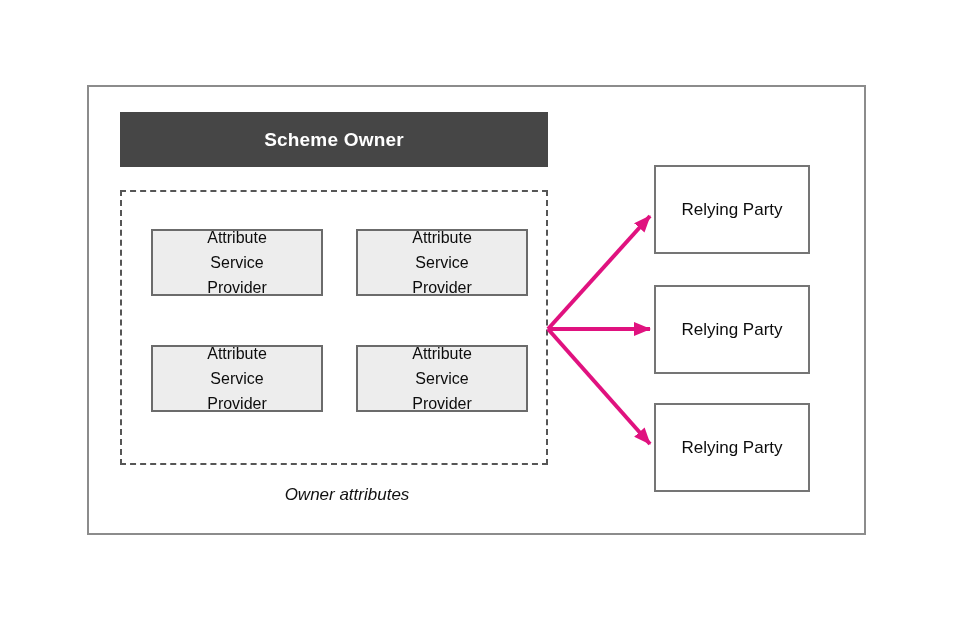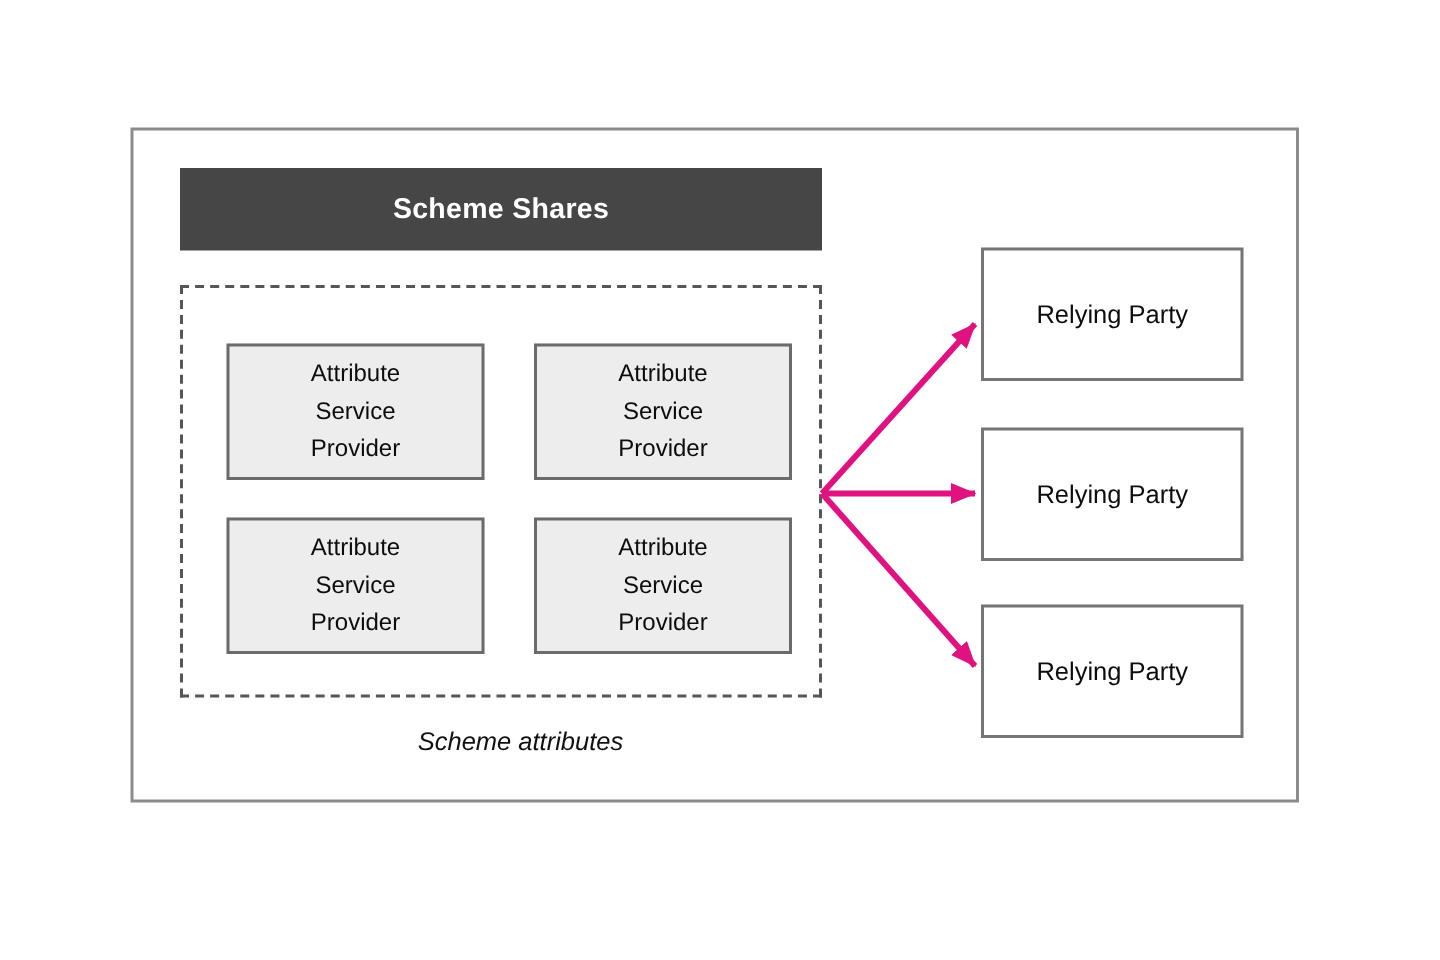--- a/index.html
+++ b/index.html
@@ -48,21 +48,21 @@
     position: absolute;
     left: 120px; top: 199px;
     width: 428px;
     text-align: center;
     font-size: 19px;
     font-weight: bold;
     color: #000000;
   }
   .asp-box {
     position: absolute;
-    width: 172px; height: 91px;
+    width: 172px; height: 67px;
     background: var(--provider_fill, #ededed);
     border: 2px solid #6b6b6b;
     box-sizing: border-box;
     display: flex;
     align-items: center;
     justify-content: center;
     text-align: center;
     font-size: 16px;
     line-height: 25px;
     color: #0d0d0d;
@@ -77,21 +77,21 @@
     left: 133px; top: 485px;
     width: 428px;
     text-align: center;
     font-style: italic;
     font-size: 17px;
     color: #111111;
   }
   .rp-box {
     position: absolute;
     left: 654px;
-    width: 175px; height: 89px;
+    width: 156px; height: 89px;
     background: #ffffff;
     border: 2px solid #757575;
     box-sizing: border-box;
     display: flex;
     align-items: center;
     justify-content: center;
     font-size: 17px;
     color: #0d0d0d;
   }
   .rp-1 { top: 165px; }
@@ -112,40 +112,40 @@
   }
 </style>
 </head>
 <body>
 
 <div class="canvas">
 
   <div class="outer-box"></div>
 
   <div class="scheme-owner">
-    <span>Scheme Shares</span>
+    <span>Scheme Owner</span>
   </div>
 
   <div class="dashed-box"></div>
 
 
   <div class="asp-box asp-1">Attribute
 Service
 Provider</div>
   <div class="asp-box asp-2">Attribute
 Service
 Provider</div>
   <div class="asp-box asp-3">Attribute
 Service
 Provider</div>
   <div class="asp-box asp-4">Attribute
 Service
 Provider</div>
 
-  <div class="caption">Scheme attributes</div>
+  <div class="caption">Owner attributes</div>
 
   <div class="rp-box rp-1">Relying Party</div>
   <div class="rp-box rp-2">Relying Party</div>
   <div class="rp-box rp-3">Relying Party</div>
 
   <svg class="arrows" viewBox="0 0 960 640">
     <defs>
       <marker id="ah" markerUnits="userSpaceOnUse" markerWidth="18" markerHeight="14" refX="16" refY="7" orient="auto">
         <path class="arrowhead-shape" d="M0,0 L17,7 L0,14 Z"></path>
       </marker>

